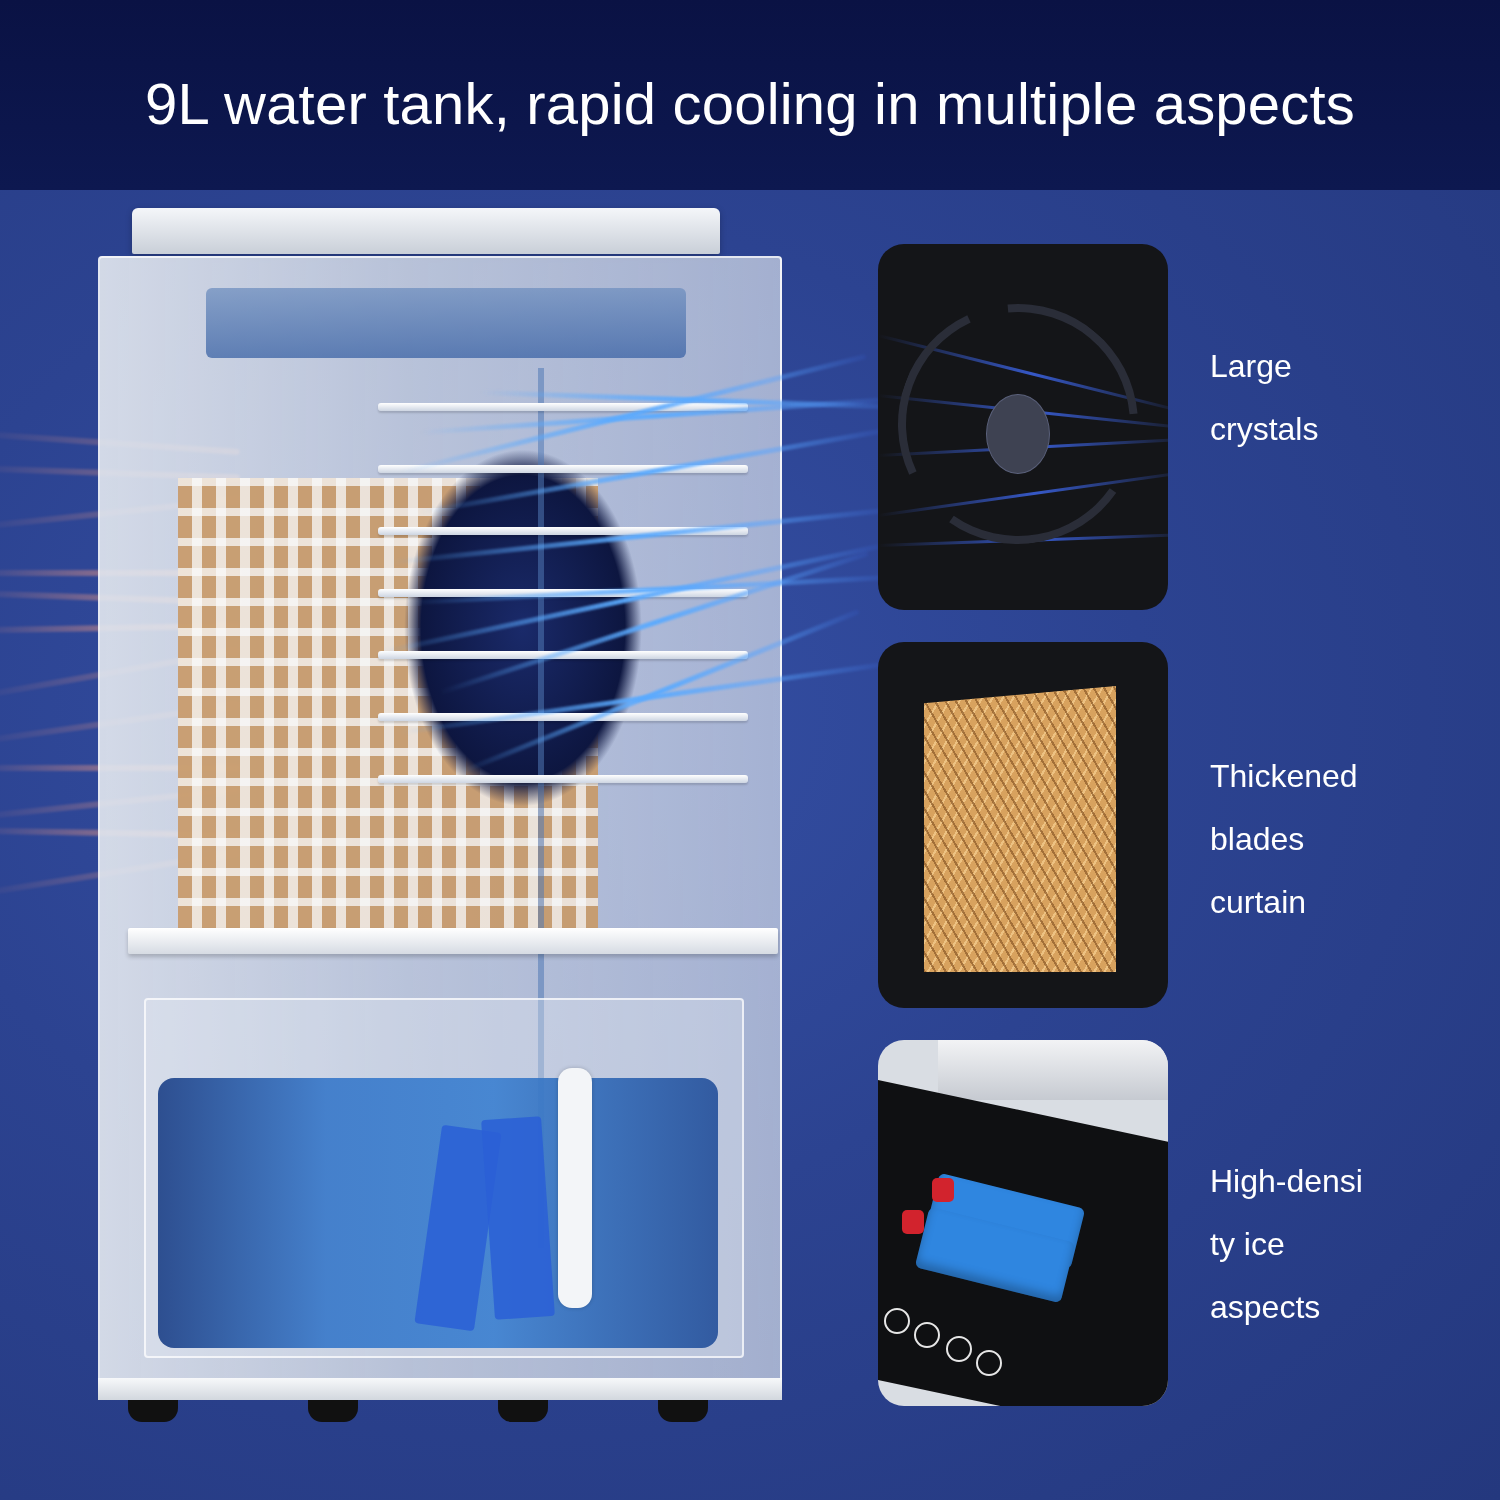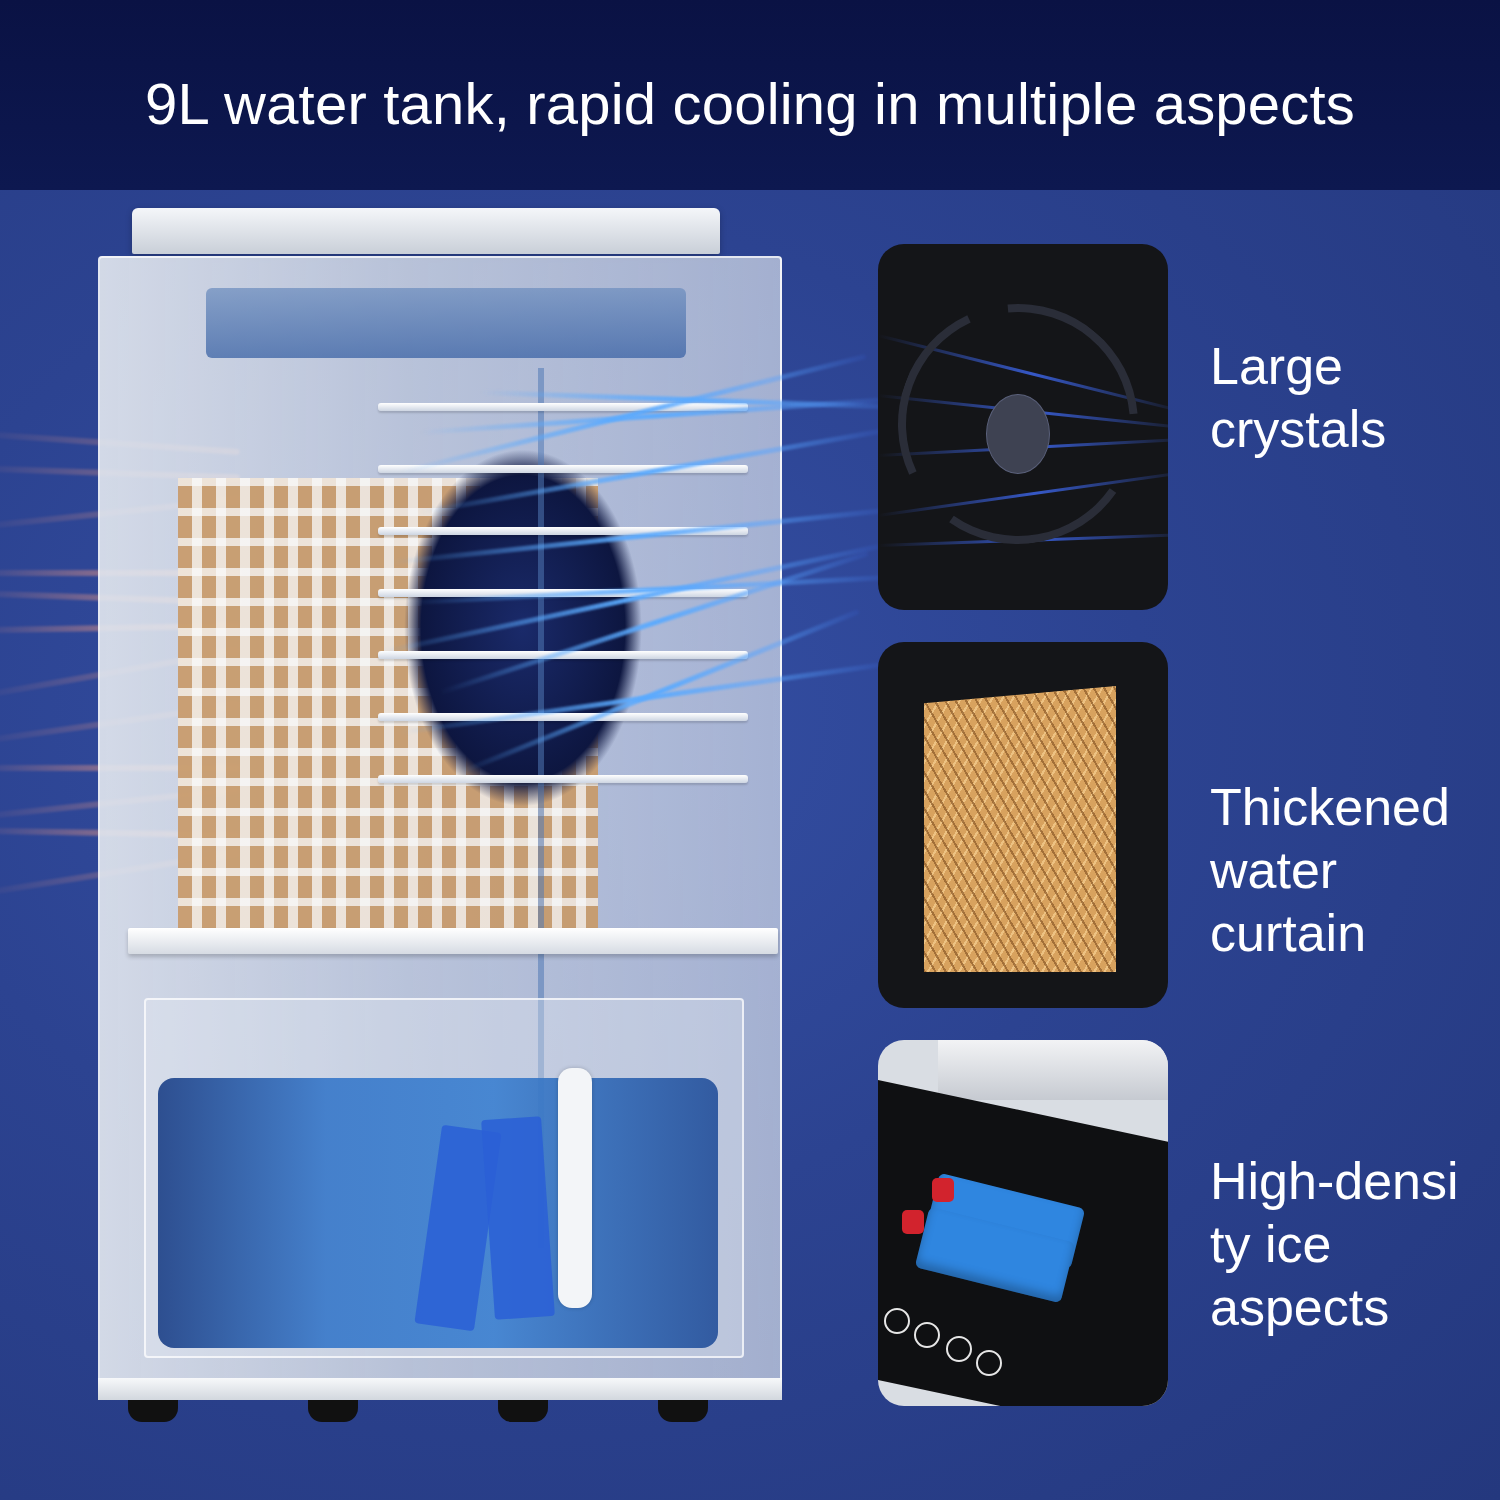--- a/index.html
+++ b/index.html
@@ -151,21 +151,21 @@
   }
   .ctrl-btn {
     position: absolute; width: 26px; height: 26px; border-radius: 50%;
     border: 2px solid #e6e6e6;
   }
   .ice-lid {
     position: absolute; left: 60px; top: 0; width: 240px; height: 60px;
     background: linear-gradient(180deg, #f2f3f5, #c6cad1);
   }
   .feature-label {
-    position: absolute; left: 1210px; color: #ffffff; font-size: 52px; line-height: 63px;
+    position: absolute; left: 1210px; color: #ffffff; font-size: 32px; line-height: 63px;
     font-weight: 400; width: 280px;
   }
   .feature-label span { display: block; white-space: nowrap; }
 </style>
 </head>
 <body>
 
 <div class="header">
   <h1>9L water tank, rapid cooling in multiple aspects</h1>
 </div>
@@ -241,23 +241,23 @@
     <div class="fan-hub"></div>
   </div>
   <div class="feature-label" style="top:145px">
     <span>Large</span>
     <span>crystals</span>
   </div>
 
   <div class="feature-img feat-curtain">
     <div class="pad"></div>
   </div>
-  <div class="feature-label" style="top:586px">
+  <div class="feature-label" style="top:555px">
     <span>Thickened</span>
-    <span>water</span>
+    <span>blades</span>
     <span>curtain</span>
   </div>
 
   <div class="feature-img feat-ice">
     <div class="ice-lid"></div>
     <div class="ice-tray"></div>
     <div class="ice-block" style="left:52px;top:150px;transform:rotate(14deg)"></div>
     <div class="ice-block" style="left:42px;top:184px;transform:rotate(14deg)"></div>
     <div class="ice-cap" style="left:54px;top:138px"></div>
     <div class="ice-cap" style="left:24px;top:170px"></div>

